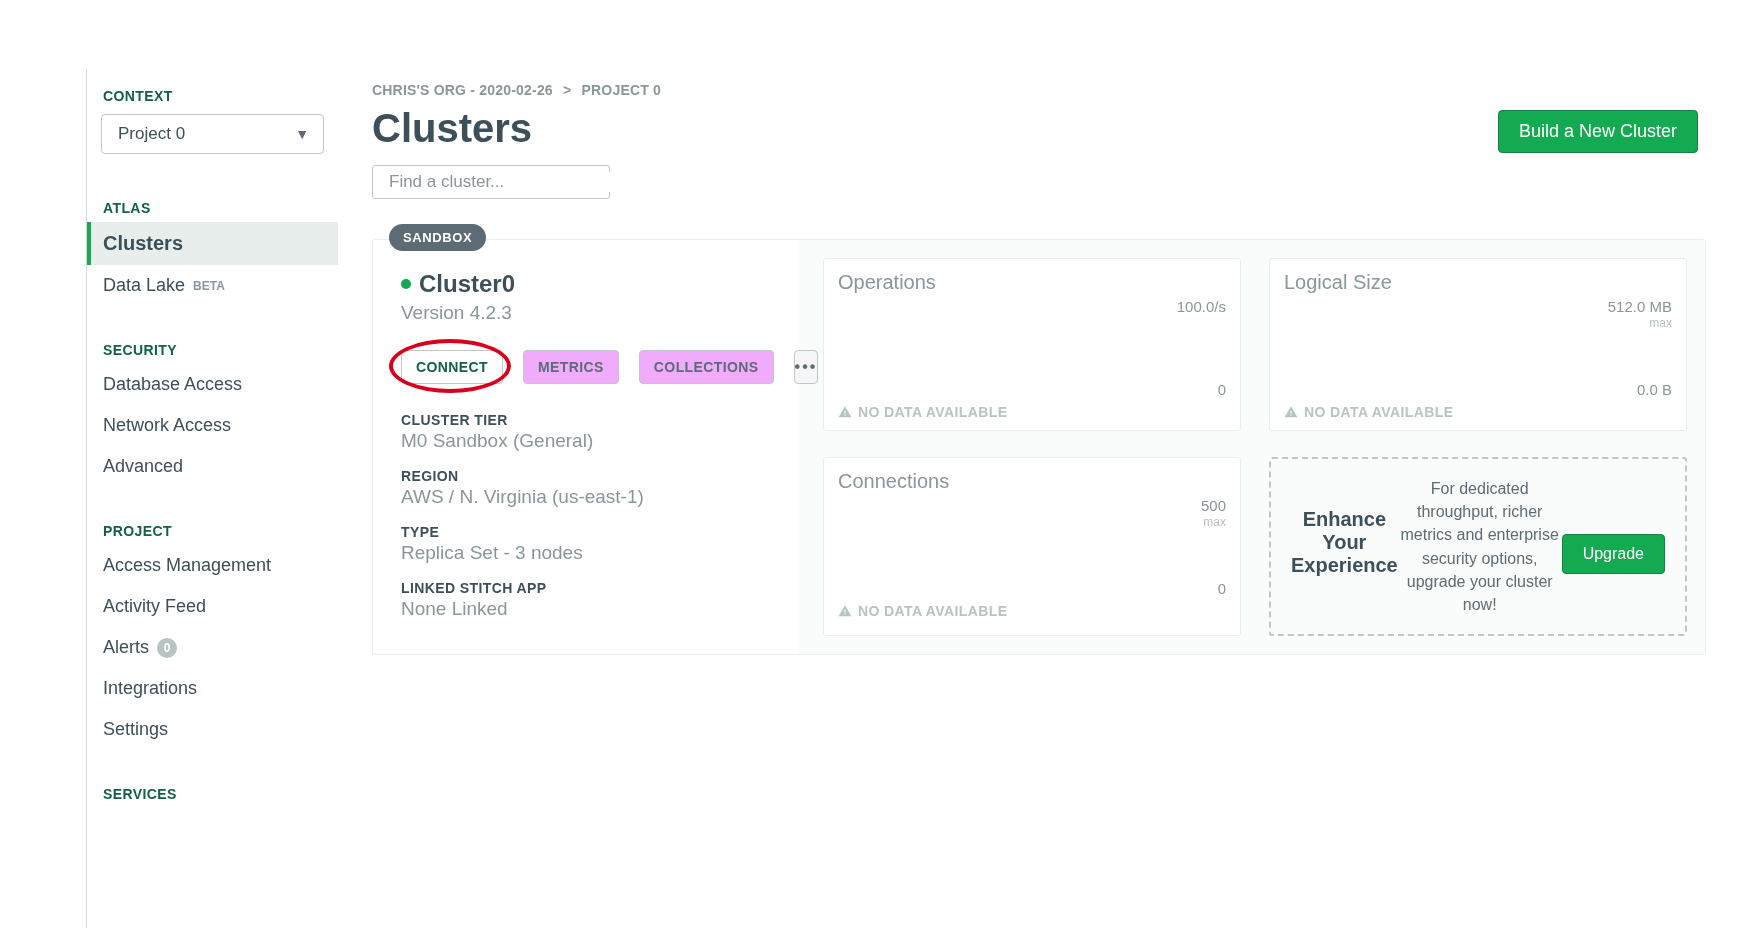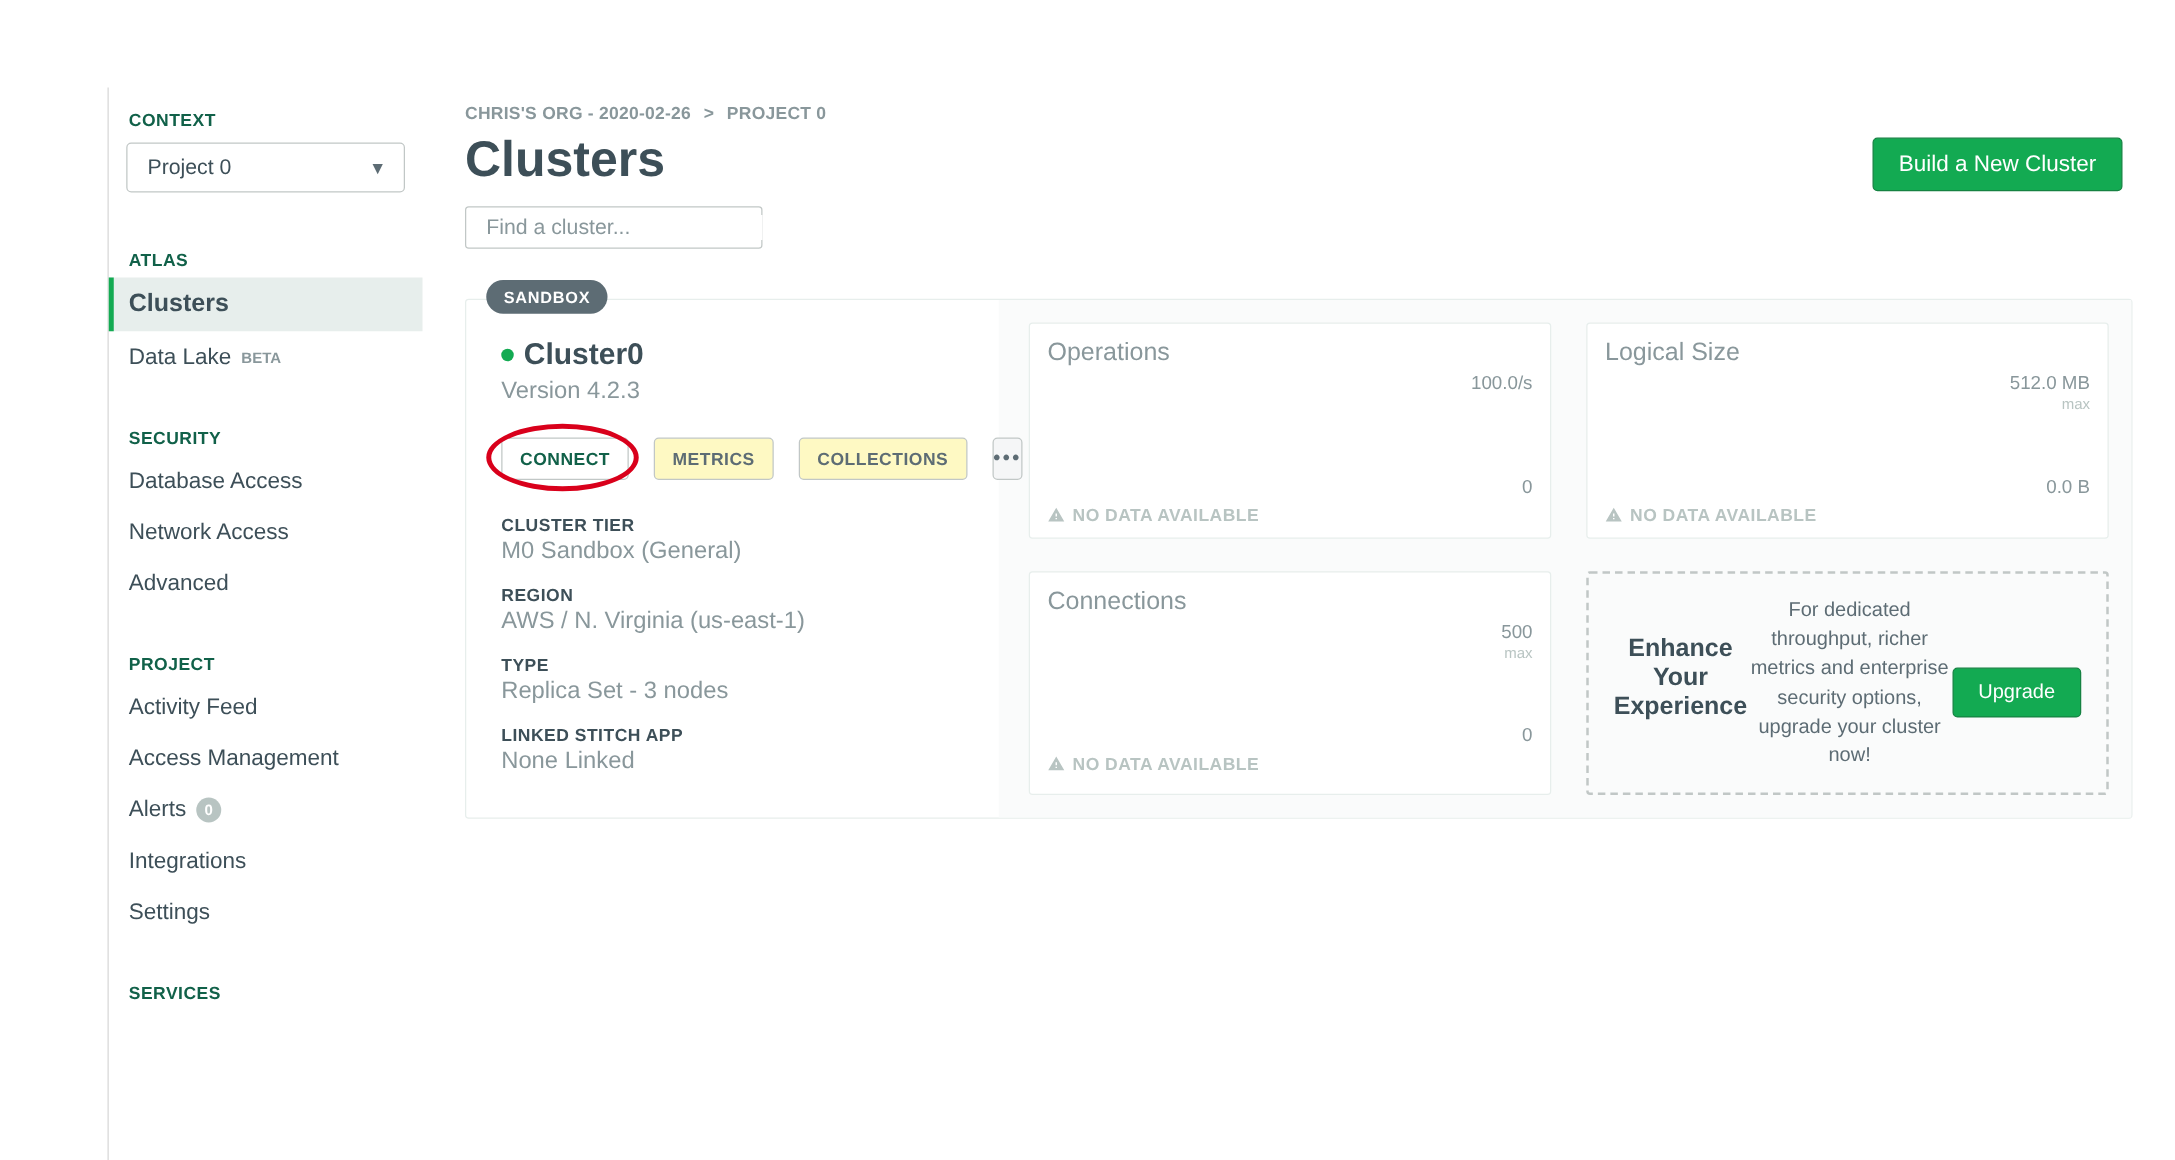--- a/index.html
+++ b/index.html
@@ -168,21 +168,21 @@
   }
   .btn-row {
     margin-top: 26px;
     display: flex;
     gap: 20px;
     align-items: center;
     position: relative;
   }
   .pill-btn {
     border: 1px solid #c1c7c6;
-    background: #fef9c3;
+    background: #f0abfc;
     color: #5d6c74;
     font-weight: 700;
     font-size: 14px;
     letter-spacing: 0.4px;
     padding: 8px 14px;
     border-radius: 4px;
     cursor: pointer;
   }
   .pill-btn.primary {
     background: #fff;
@@ -305,24 +305,24 @@
     </div>
     <div class="nav-item">
       <span>Network Access</span>
     </div>
     <div class="nav-item">
       <span>Advanced</span>
     </div>
 
     <div class="section-label" style="margin-top:18px">PROJECT</div>
     <div class="nav-item">
+      <span>Access Management</span>
+    </div>
+    <div class="nav-item">
       <span>Activity Feed</span>
-    </div>
-    <div class="nav-item">
-      <span>Access Management</span>
     </div>
     <div class="nav-item">
       <span>Alerts</span>
       <span class="alert-count">0</span>
     </div>
     <div class="nav-item">
       <span>Integrations</span>
     </div>
     <div class="nav-item">
       <span>Settings</span>

